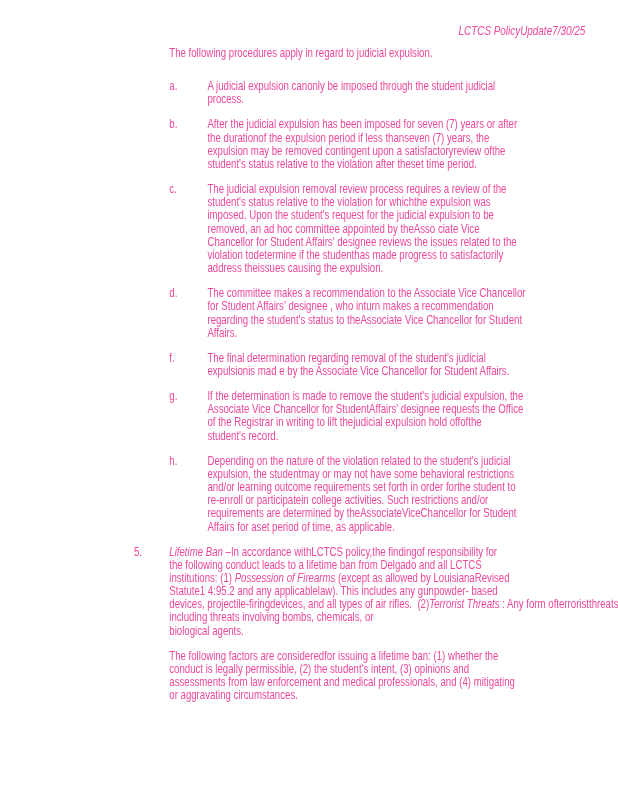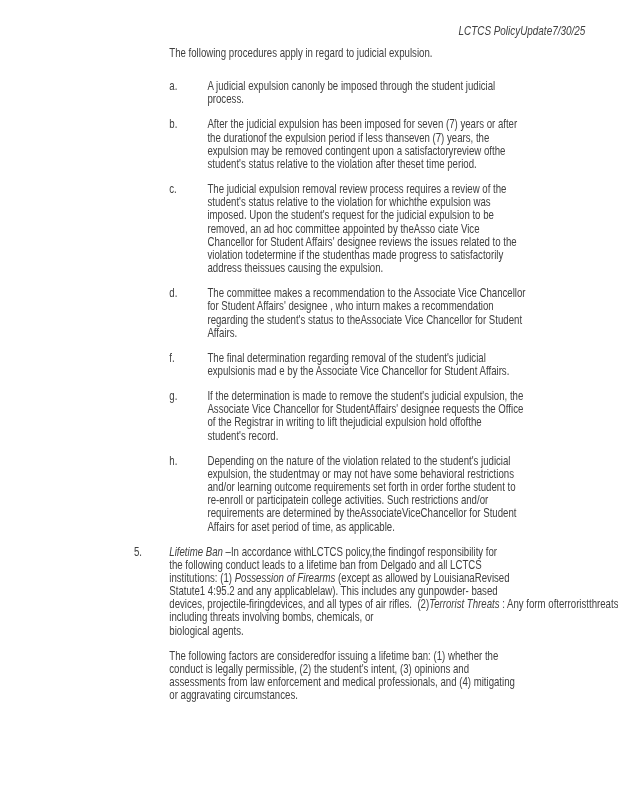--- a/index.html
+++ b/index.html
@@ -4,21 +4,21 @@
 <style>
   html, body { margin: 0; padding: 0; background: #e8e8e8; }
   .page {
     position: relative;
     width: 618px;
     height: 800px;
     background: #ffffff;
     font-family: "Liberation Sans", "DejaVu Sans", sans-serif;
     font-size: 13.4px;
     line-height: 13.15px;
-    color: #404040;
+    color: #ec4899;
     overflow: hidden;
   }
   .squish {
     transform: scaleX(0.72);
     transform-origin: 0 0;
   }
   .header {
     position: absolute;
     top: 24px;
     right: 33px;

